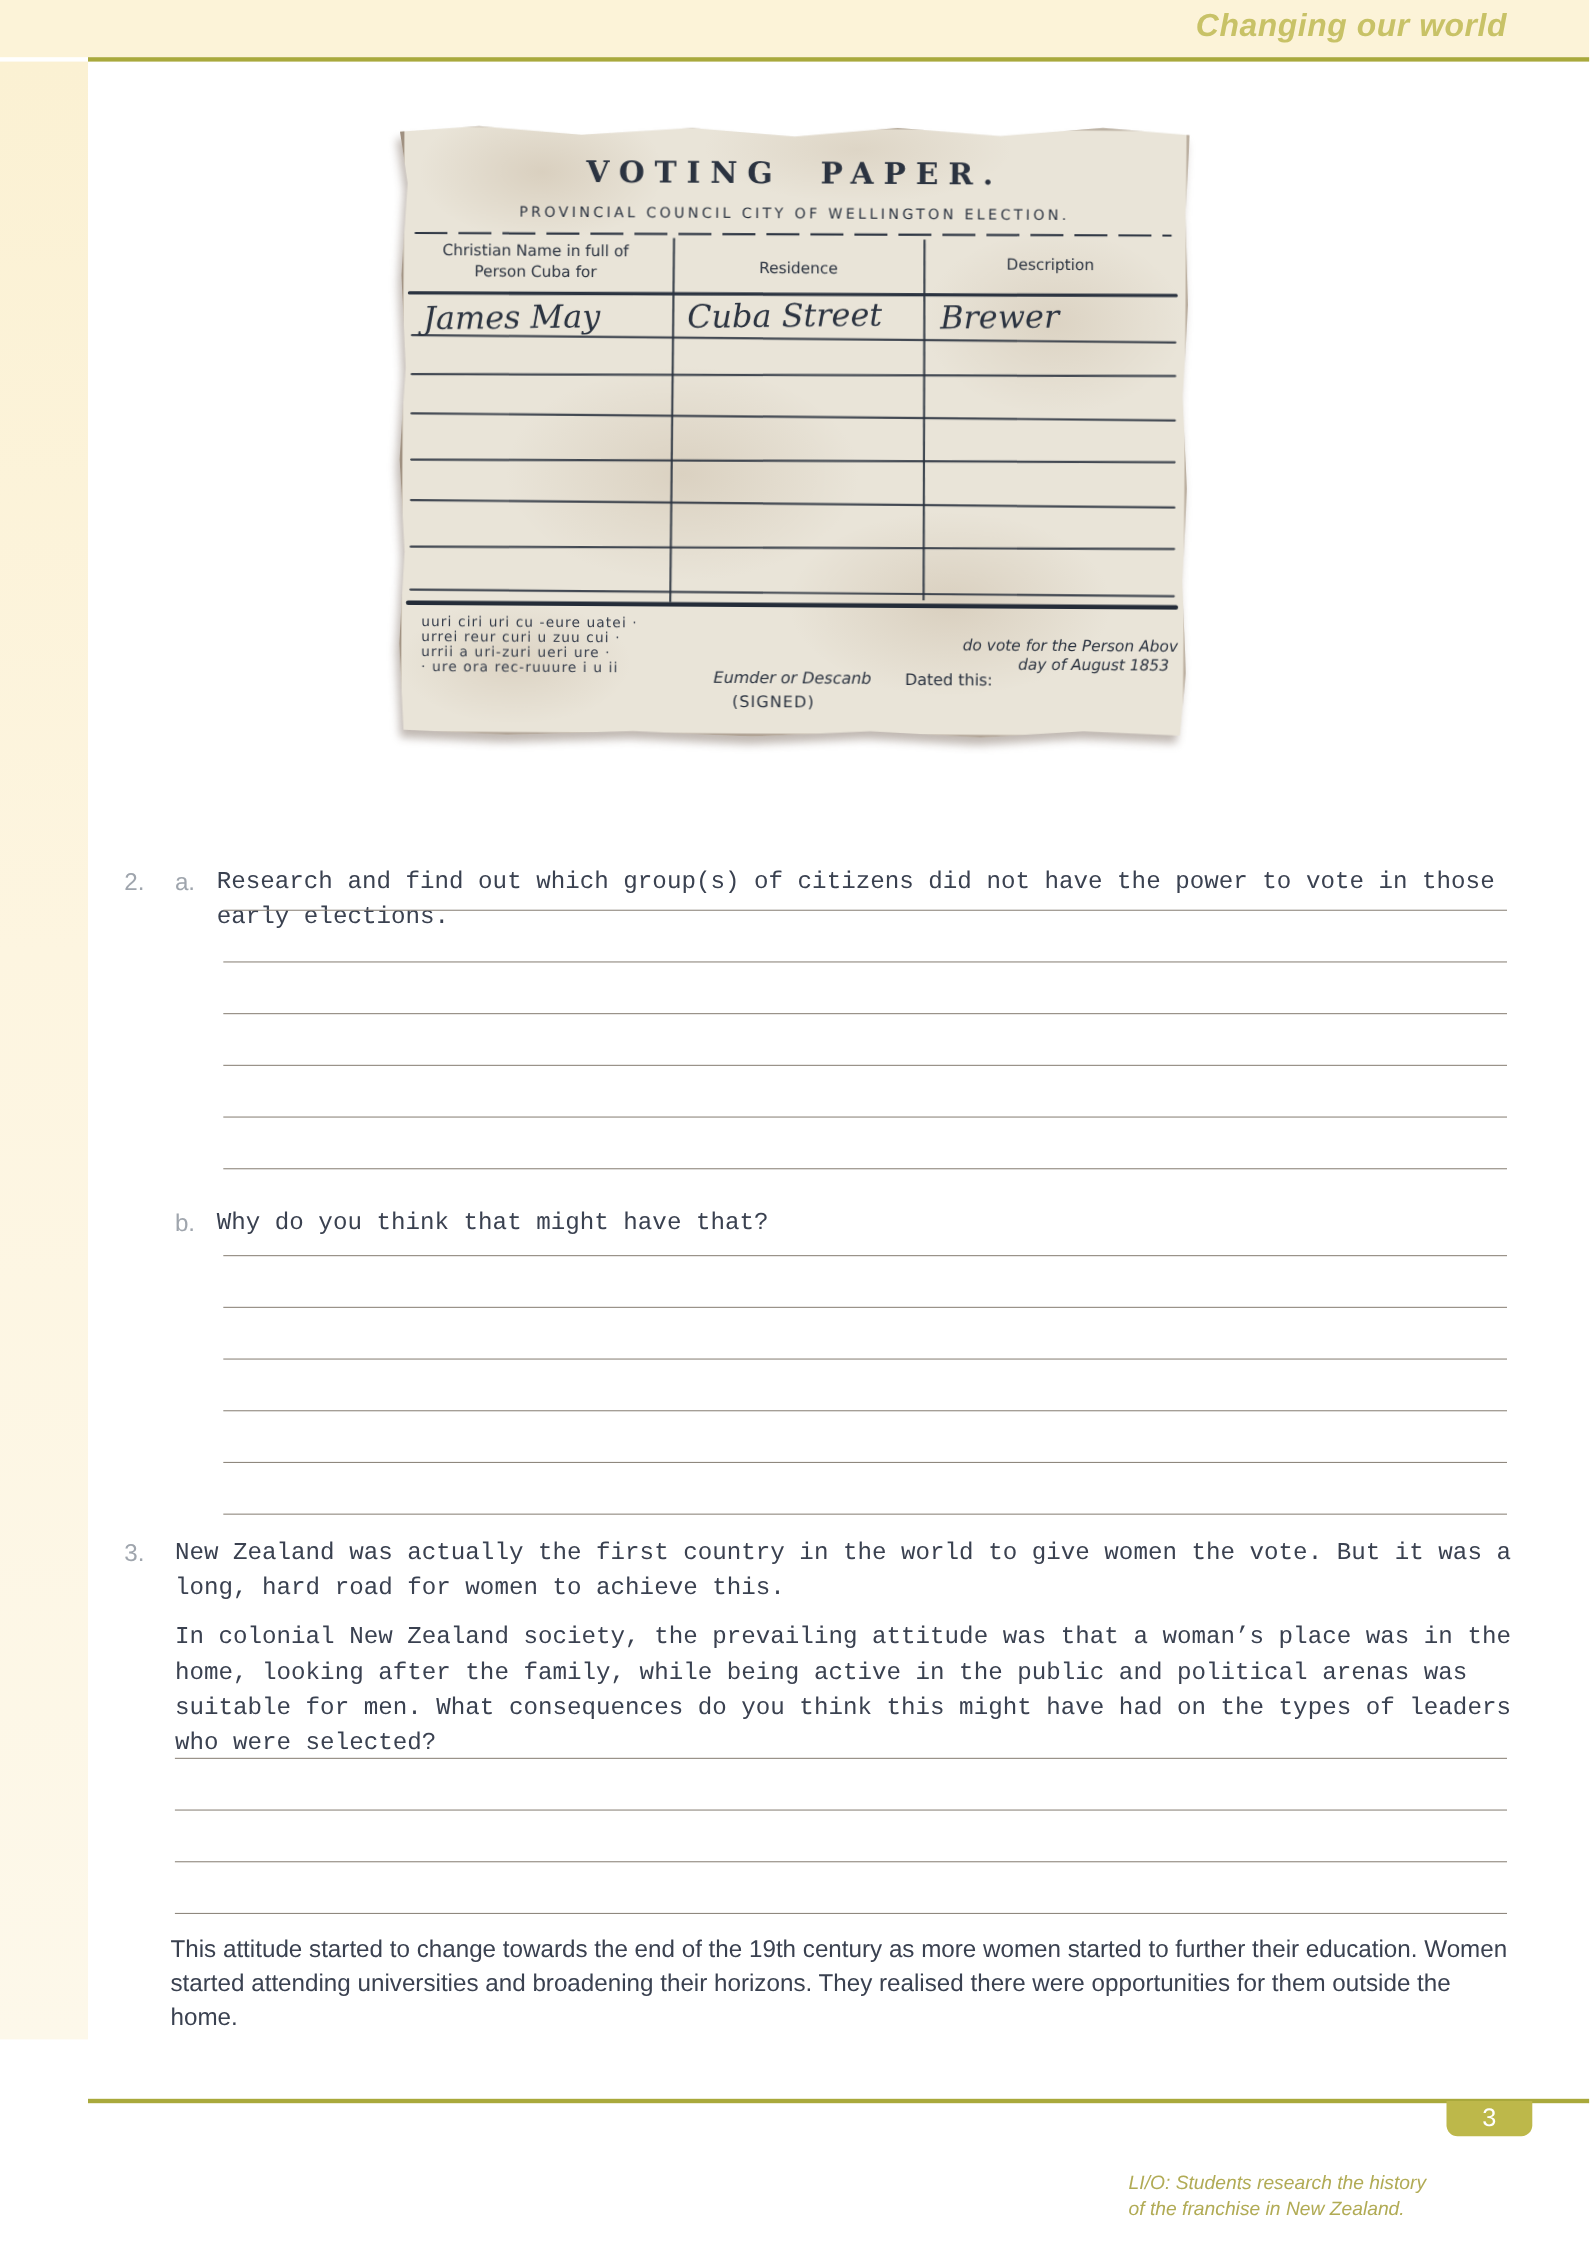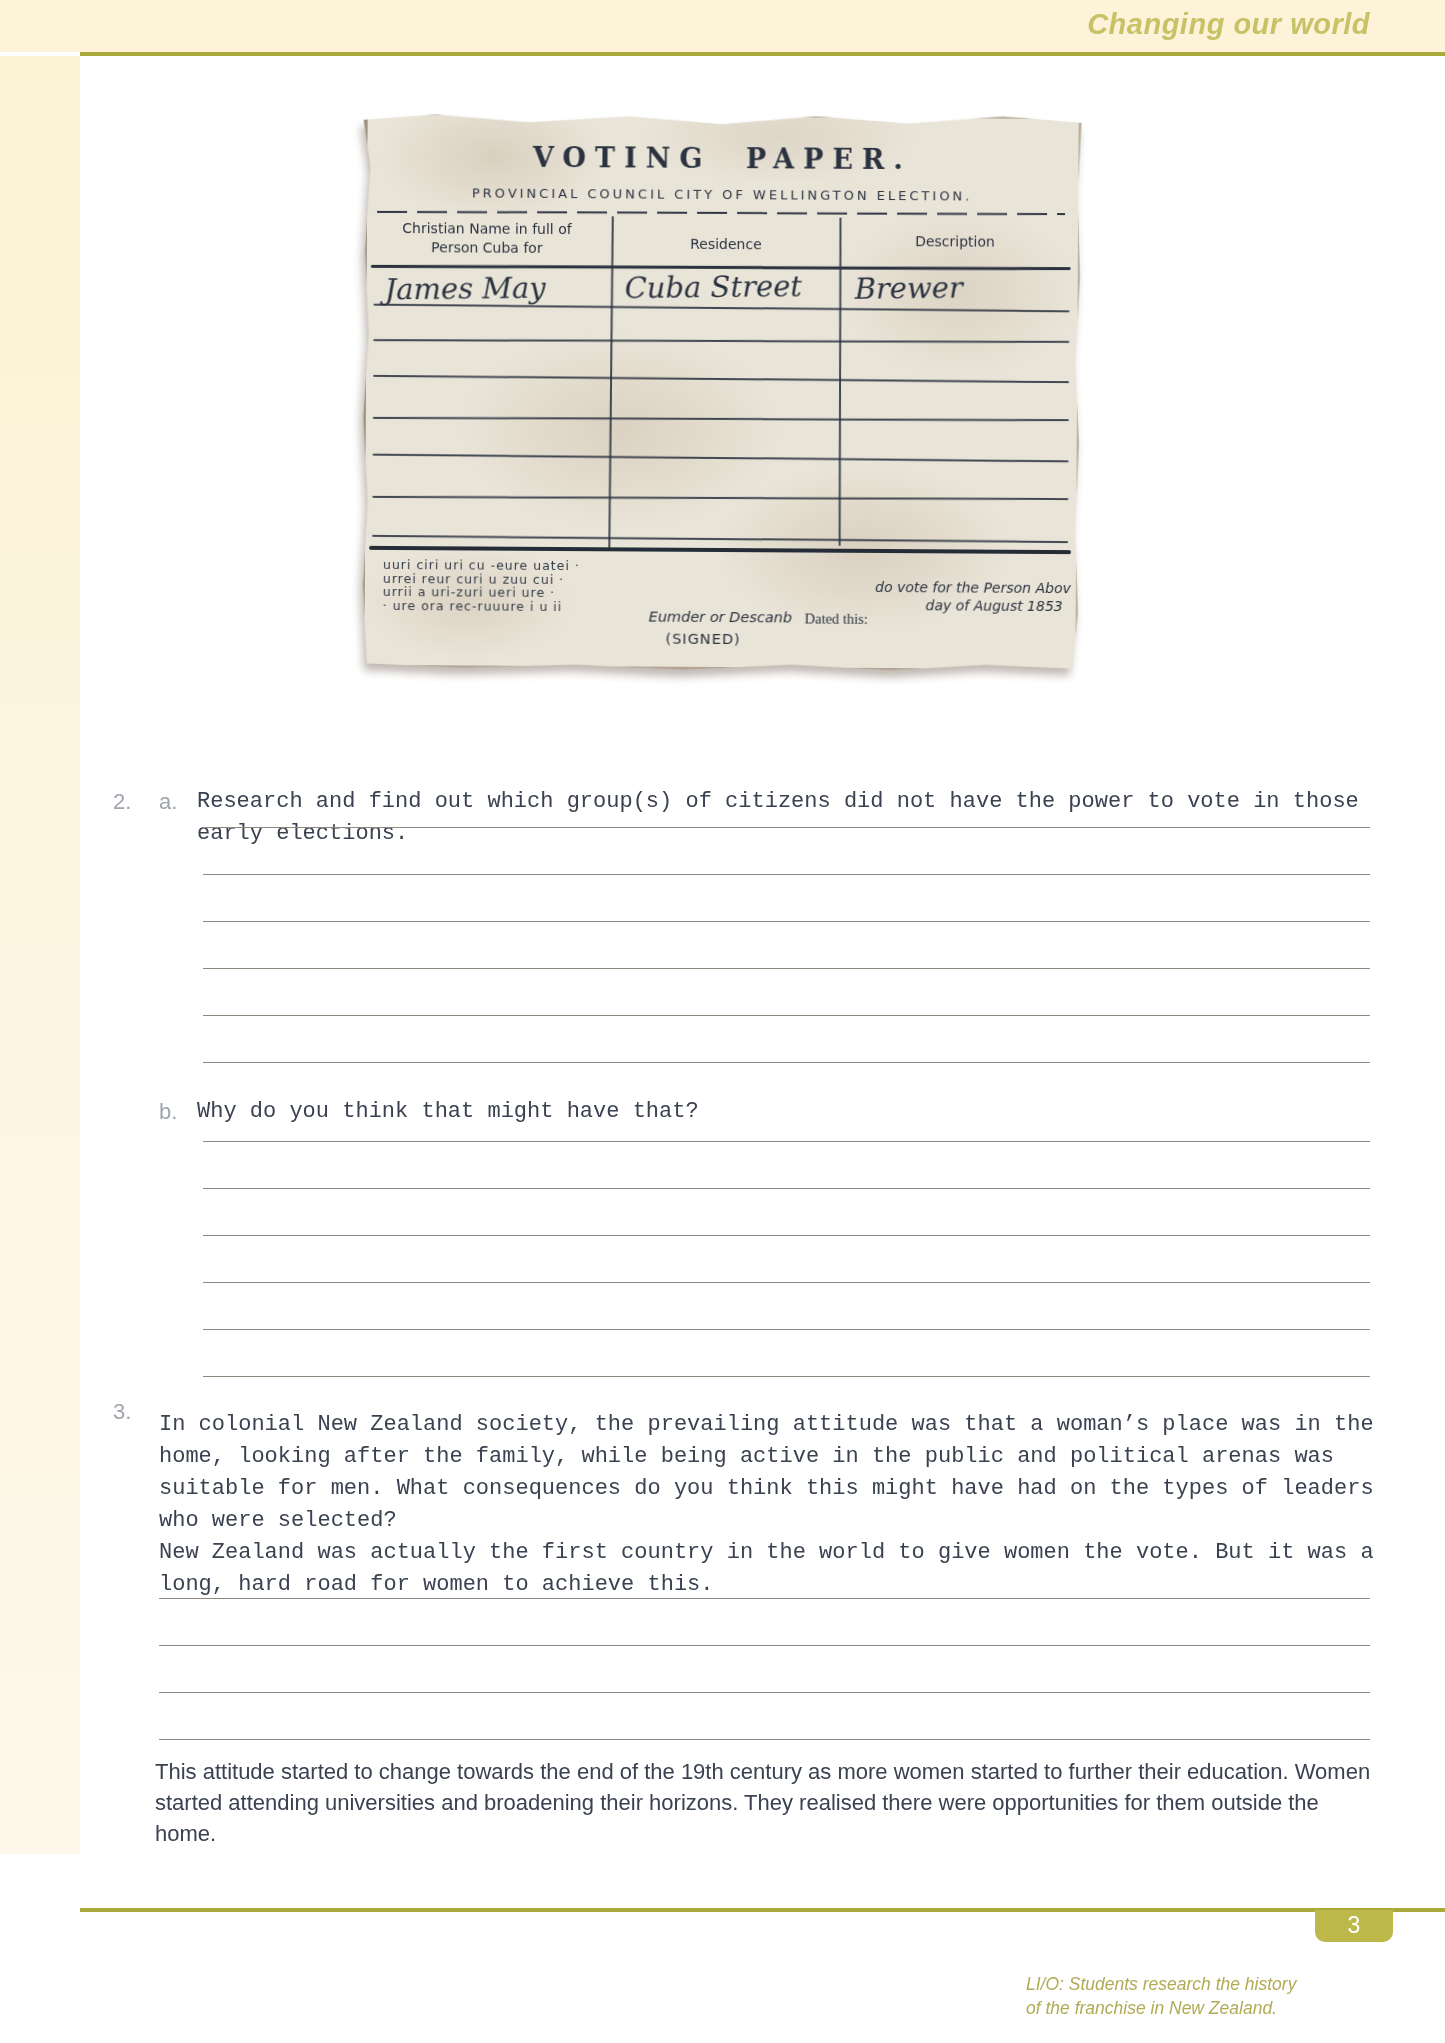--- a/index.html
+++ b/index.html
@@ -57,21 +57,21 @@
   .vp-e3{left:492px;top:157px;}
   .vp-rowline{position:absolute;left:11px;width:696px;height:2px;background:#2b3340;opacity:.88;
               border-radius:2px;}
   .vp-heavy{position:absolute;left:8px;top:435px;width:702px;height:3.5px;background:#242c38;
             border-radius:2px;}
   .vp-scribble{position:absolute;left:22px;top:447px;font-family:"DejaVu Sans",sans-serif;
                font-size:12.5px;line-height:13.5px;letter-spacing:1px;color:#333b49;}
   .vp-hand{position:absolute;font-family:"DejaVu Sans",sans-serif;font-size:14.5px;color:#2b3340;}
   .vp-sig{left:288px;top:496px;font-style:italic;}
   .vp-signed{left:305px;top:518px;letter-spacing:1px;text-align:right;}
-  .vp-dated{left:444px;top:497px;font-family:Liberation Serif, serif;}
+  .vp-dated{left:462px;top:497px;}
   .vp-right1{right:8px;top:465px;width:240px;text-align:right;font-style:italic;font-size:14px;}
   .vp-right2{right:16px;top:483px;width:220px;text-align:right;font-style:italic;font-size:14px;}
 
   
   .q-row{position:absolute;display:flex;font-size:22px;line-height:32px;}
   .q-num{width:46px;flex:0 0 46px;color:#9fa5ad;}
   .q-sub{width:38px;flex:0 0 38px;color:#9fa5ad;}
   .q-text{flex:1;font-family:Liberation Mono, monospace;}
   .answer-lines{position:absolute;pointer-events:none;}
   .answer-line{height:47px;box-sizing:border-box;border-bottom:1.8px solid #8f887e;}
@@ -162,22 +162,22 @@
       <div class="answer-line"></div>
       <div class="answer-line"></div>
       <div class="answer-line"></div>
       <div class="answer-line"></div>
       <div class="answer-line"></div>
     </div>
 
   <div class="q-row" style="left:113px;top:1396px;width:1270px;">
     <div class="q-num">3.</div>
     <div class="q-text">
+      <div>New Zealand was actually the first country in the world to give women the vote. But it was a long, hard road for women to achieve this.</div>
       <div style="margin-top:13px;">In colonial New Zealand society, the prevailing attitude was that a woman’s place was in the home, looking after the family, while being active in the public and political arenas was suitable for men. What consequences do you think this might have had on the types of leaders who were selected?</div>
-      <div>New Zealand was actually the first country in the world to give women the vote. But it was a long, hard road for women to achieve this.</div>
     </div>
   </div>
   <div class="answer-lines" style="left:159px;top:1552px;width:1211px;">
       <div class="answer-line"></div>
       <div class="answer-line"></div>
       <div class="answer-line"></div>
       <div class="answer-line"></div>
     </div>
 
   <div class="para" style="left:155px;top:1756px;width:1216px;">This attitude started to change towards the end of the 19th century as more women started to further their education. Women started attending universities and broadening their horizons. They realised there were opportunities for them outside the home.</div>

